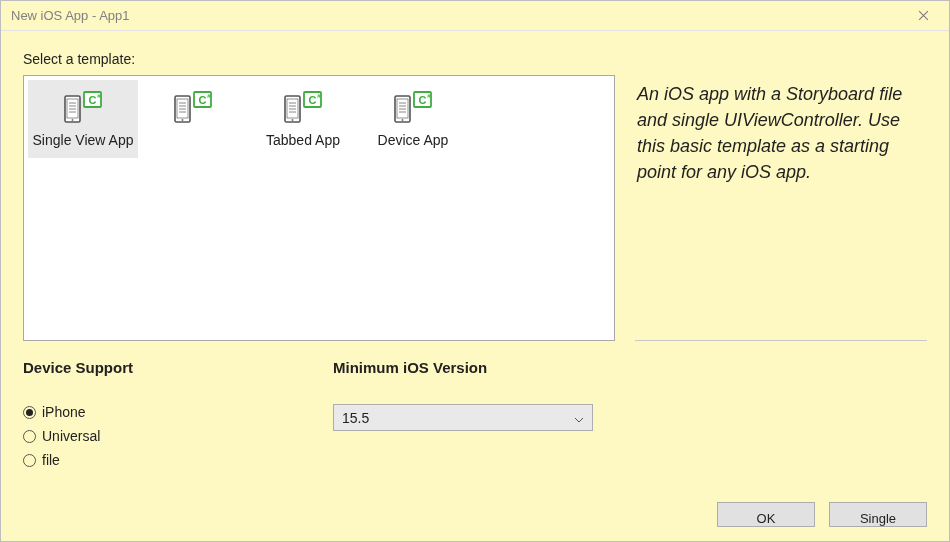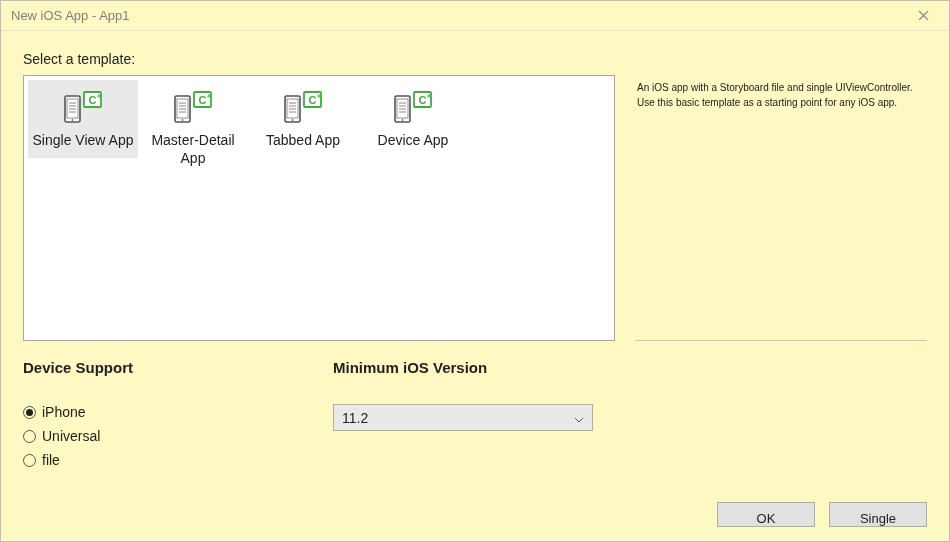--- a/index.html
+++ b/index.html
@@ -63,24 +63,25 @@
     text-align:center;
     font-size:14px;
     line-height:1.25;
     cursor:pointer;
   }
   .template-item.selected { background:#e9e9e9; }
   .template-item .ico { width:40px; height:34px; margin-bottom:8px; }
   .desc {
     flex:1;
     padding:6px 4px 0 2px;
-    font-size:10px;
+    font-size:18px;
     line-height:1.45;
     color:#222;
     position:relative;
+    font-style:italic;
   }
   .desc-divider {
     position:absolute;
     left:0; right:0;
     bottom:0;
     border-top:1px solid #c8c8c8;
   }
   .options-row {
     display:flex;
     margin-top:18px;
@@ -177,21 +178,20 @@
     <rect x="4" y="9" width="11" height="19" fill="#fff" stroke="#777" stroke-width="0.8"></rect>
     <line x1="6" y1="13" x2="13" y2="13" stroke="#888" stroke-width="1"></line>
     <line x1="6" y1="16" x2="13" y2="16" stroke="#888" stroke-width="1"></line>
     <line x1="6" y1="19" x2="13" y2="19" stroke="#888" stroke-width="1"></line>
     <line x1="6" y1="22" x2="13" y2="22" stroke="#888" stroke-width="1"></line>
     <circle cx="9.5" cy="30" r="1" fill="#777"></circle>
     <rect x="21" y="2" width="17" height="15" rx="1" fill="#fff" stroke="#3fae3f" stroke-width="1.8"></rect>
     <text x="29.5" y="14" text-anchor="middle" font-size="11" font-weight="bold" fill="#3fae3f" font-family="Arial">C</text>
     <text x="36" y="8" text-anchor="middle" font-size="6" font-weight="bold" fill="#3fae3f" font-family="Arial">#</text>
   </svg></div>
-            <div>Master-Detail App</div>
           </div>
           <div class="template-item">
             <div class="ico"><svg viewBox="0 0 40 34">
     <rect x="2" y="6" width="15" height="26" rx="1.5" fill="#fff" stroke="#555" stroke-width="1.6"></rect>
     <rect x="4" y="9" width="11" height="19" fill="#fff" stroke="#777" stroke-width="0.8"></rect>
     <line x1="6" y1="13" x2="13" y2="13" stroke="#888" stroke-width="1"></line>
     <line x1="6" y1="16" x2="13" y2="16" stroke="#888" stroke-width="1"></line>
     <line x1="6" y1="19" x2="13" y2="19" stroke="#888" stroke-width="1"></line>
     <line x1="6" y1="22" x2="13" y2="22" stroke="#888" stroke-width="1"></line>
     <circle cx="9.5" cy="30" r="1" fill="#777"></circle>
@@ -237,21 +237,21 @@
             </div>
             <div class="radio-row">
               <span class="r"></span>
               <span>file</span>
             </div>
           </div>
       </div>
       <div class="opt-col">
         <div class="opt-heading">Minimum iOS Version</div>
         <div class="combo">
-          <span>11.2</span>
+          <span>15.5</span>
           <span class="chev">
             <svg width="10" height="6" viewBox="0 0 10 6">
                 <path d="M1 1 L5 5 L9 1" stroke="#555" stroke-width="1" fill="none"></path>
               </svg>
           </span>
         </div>
       </div>
     </div>
   </div>
 

